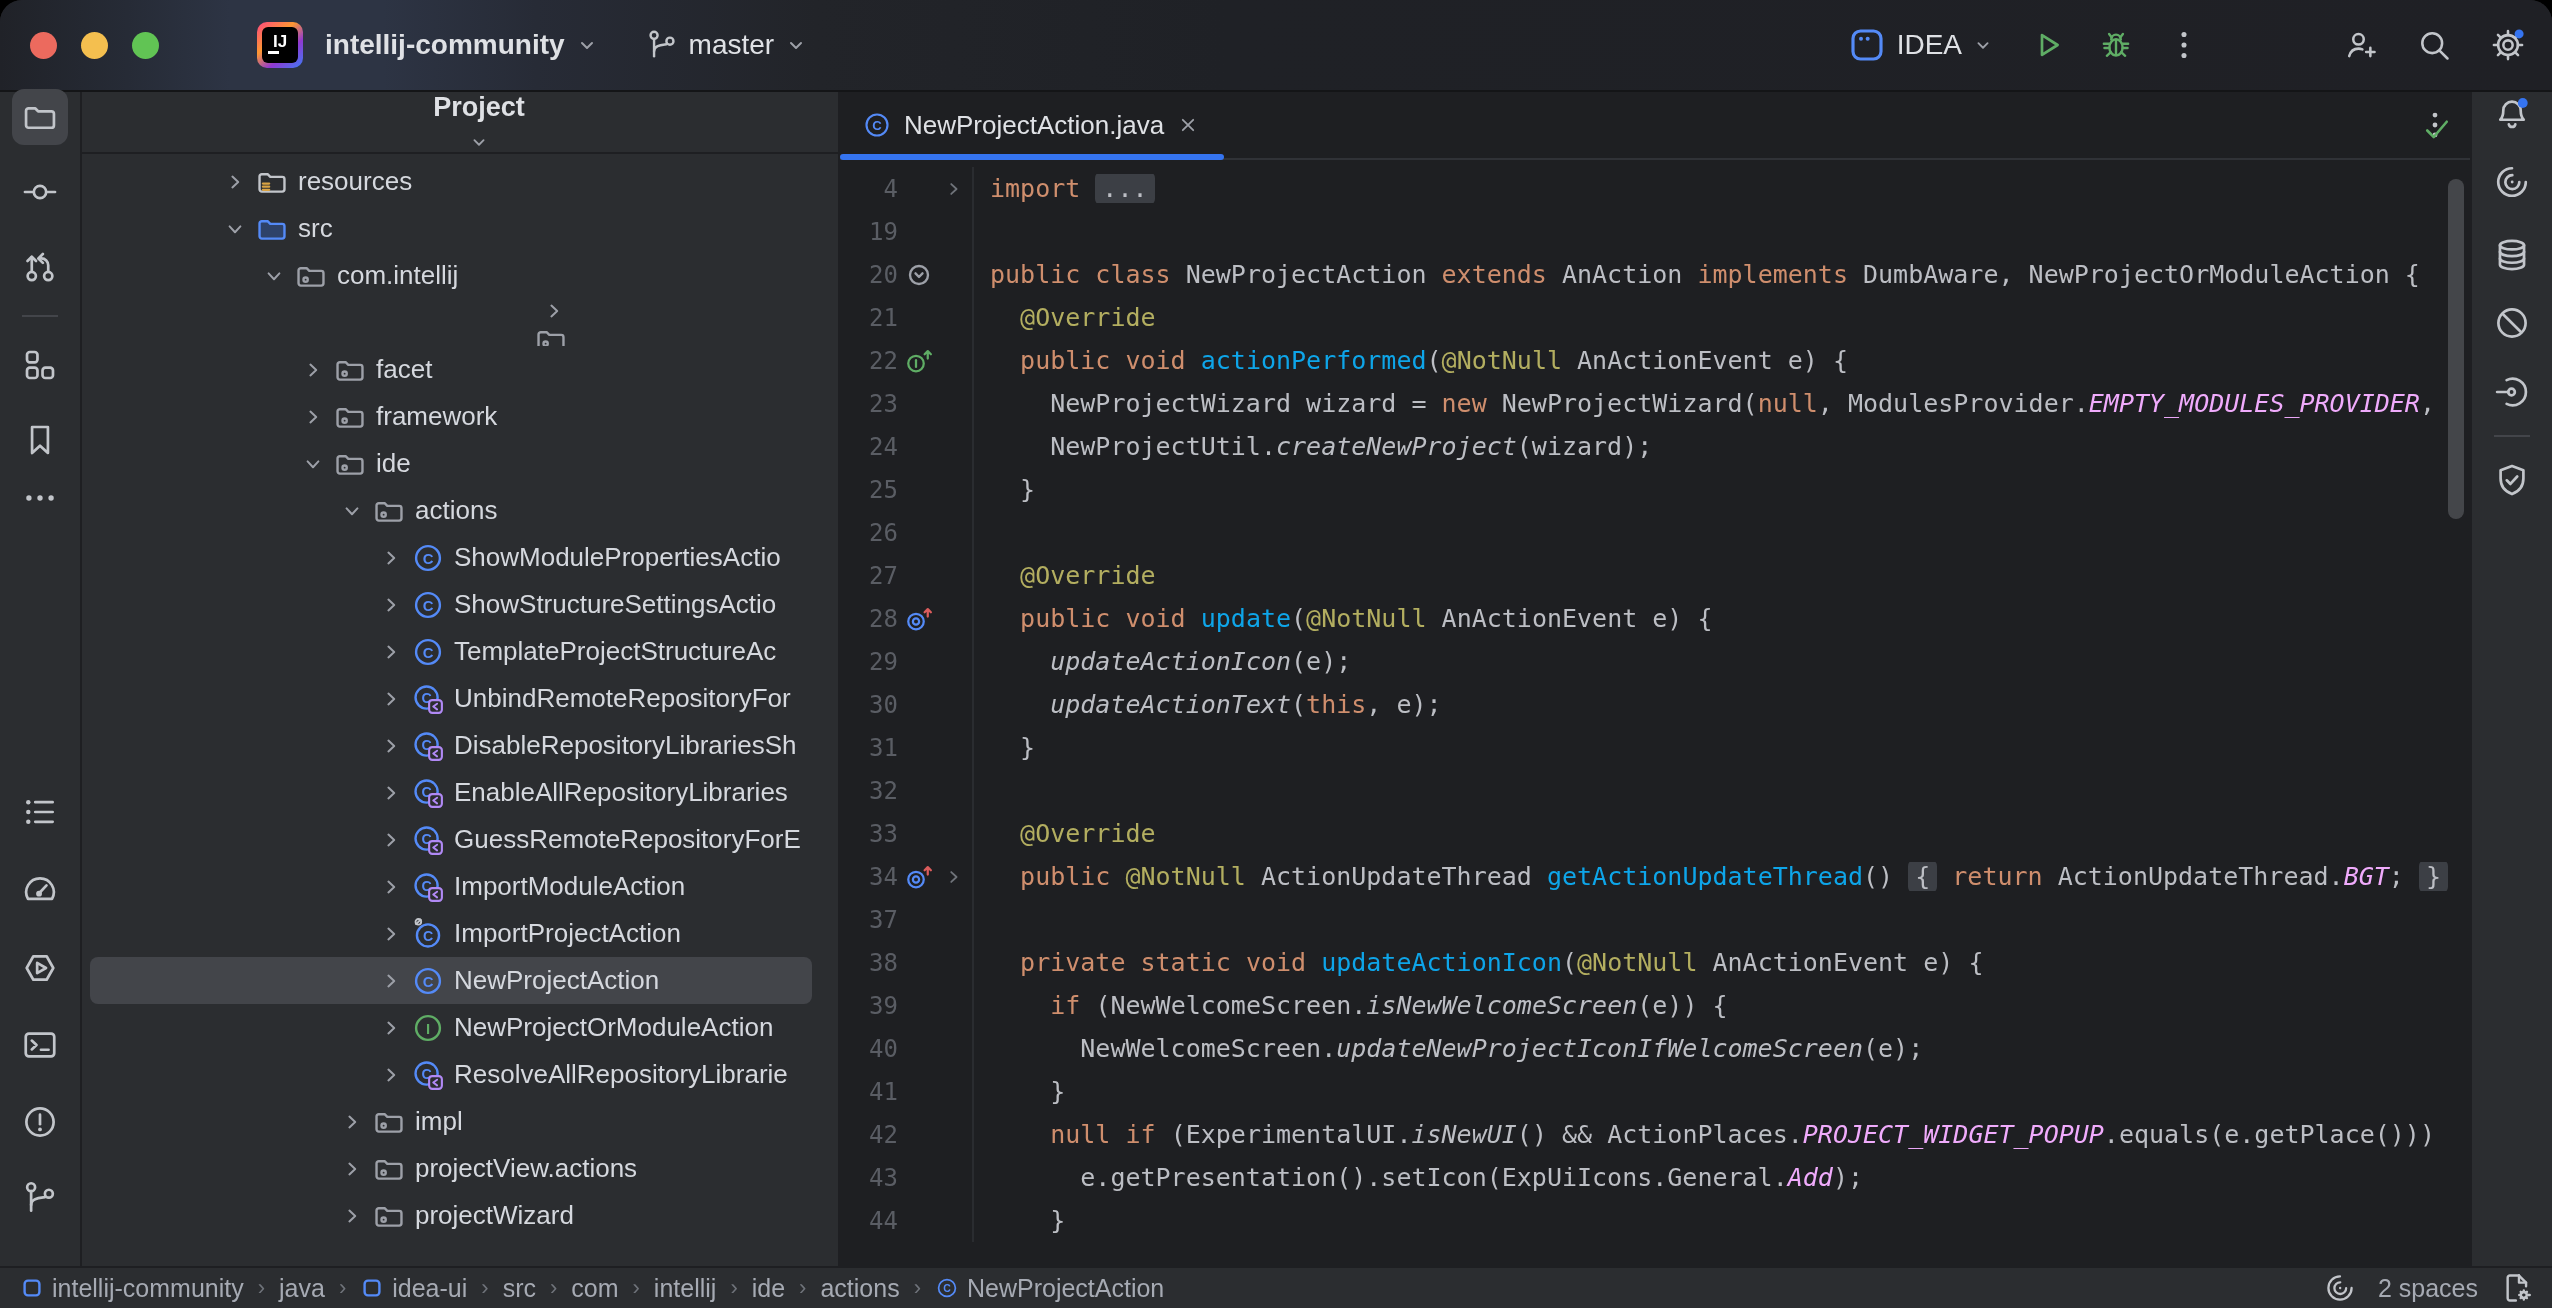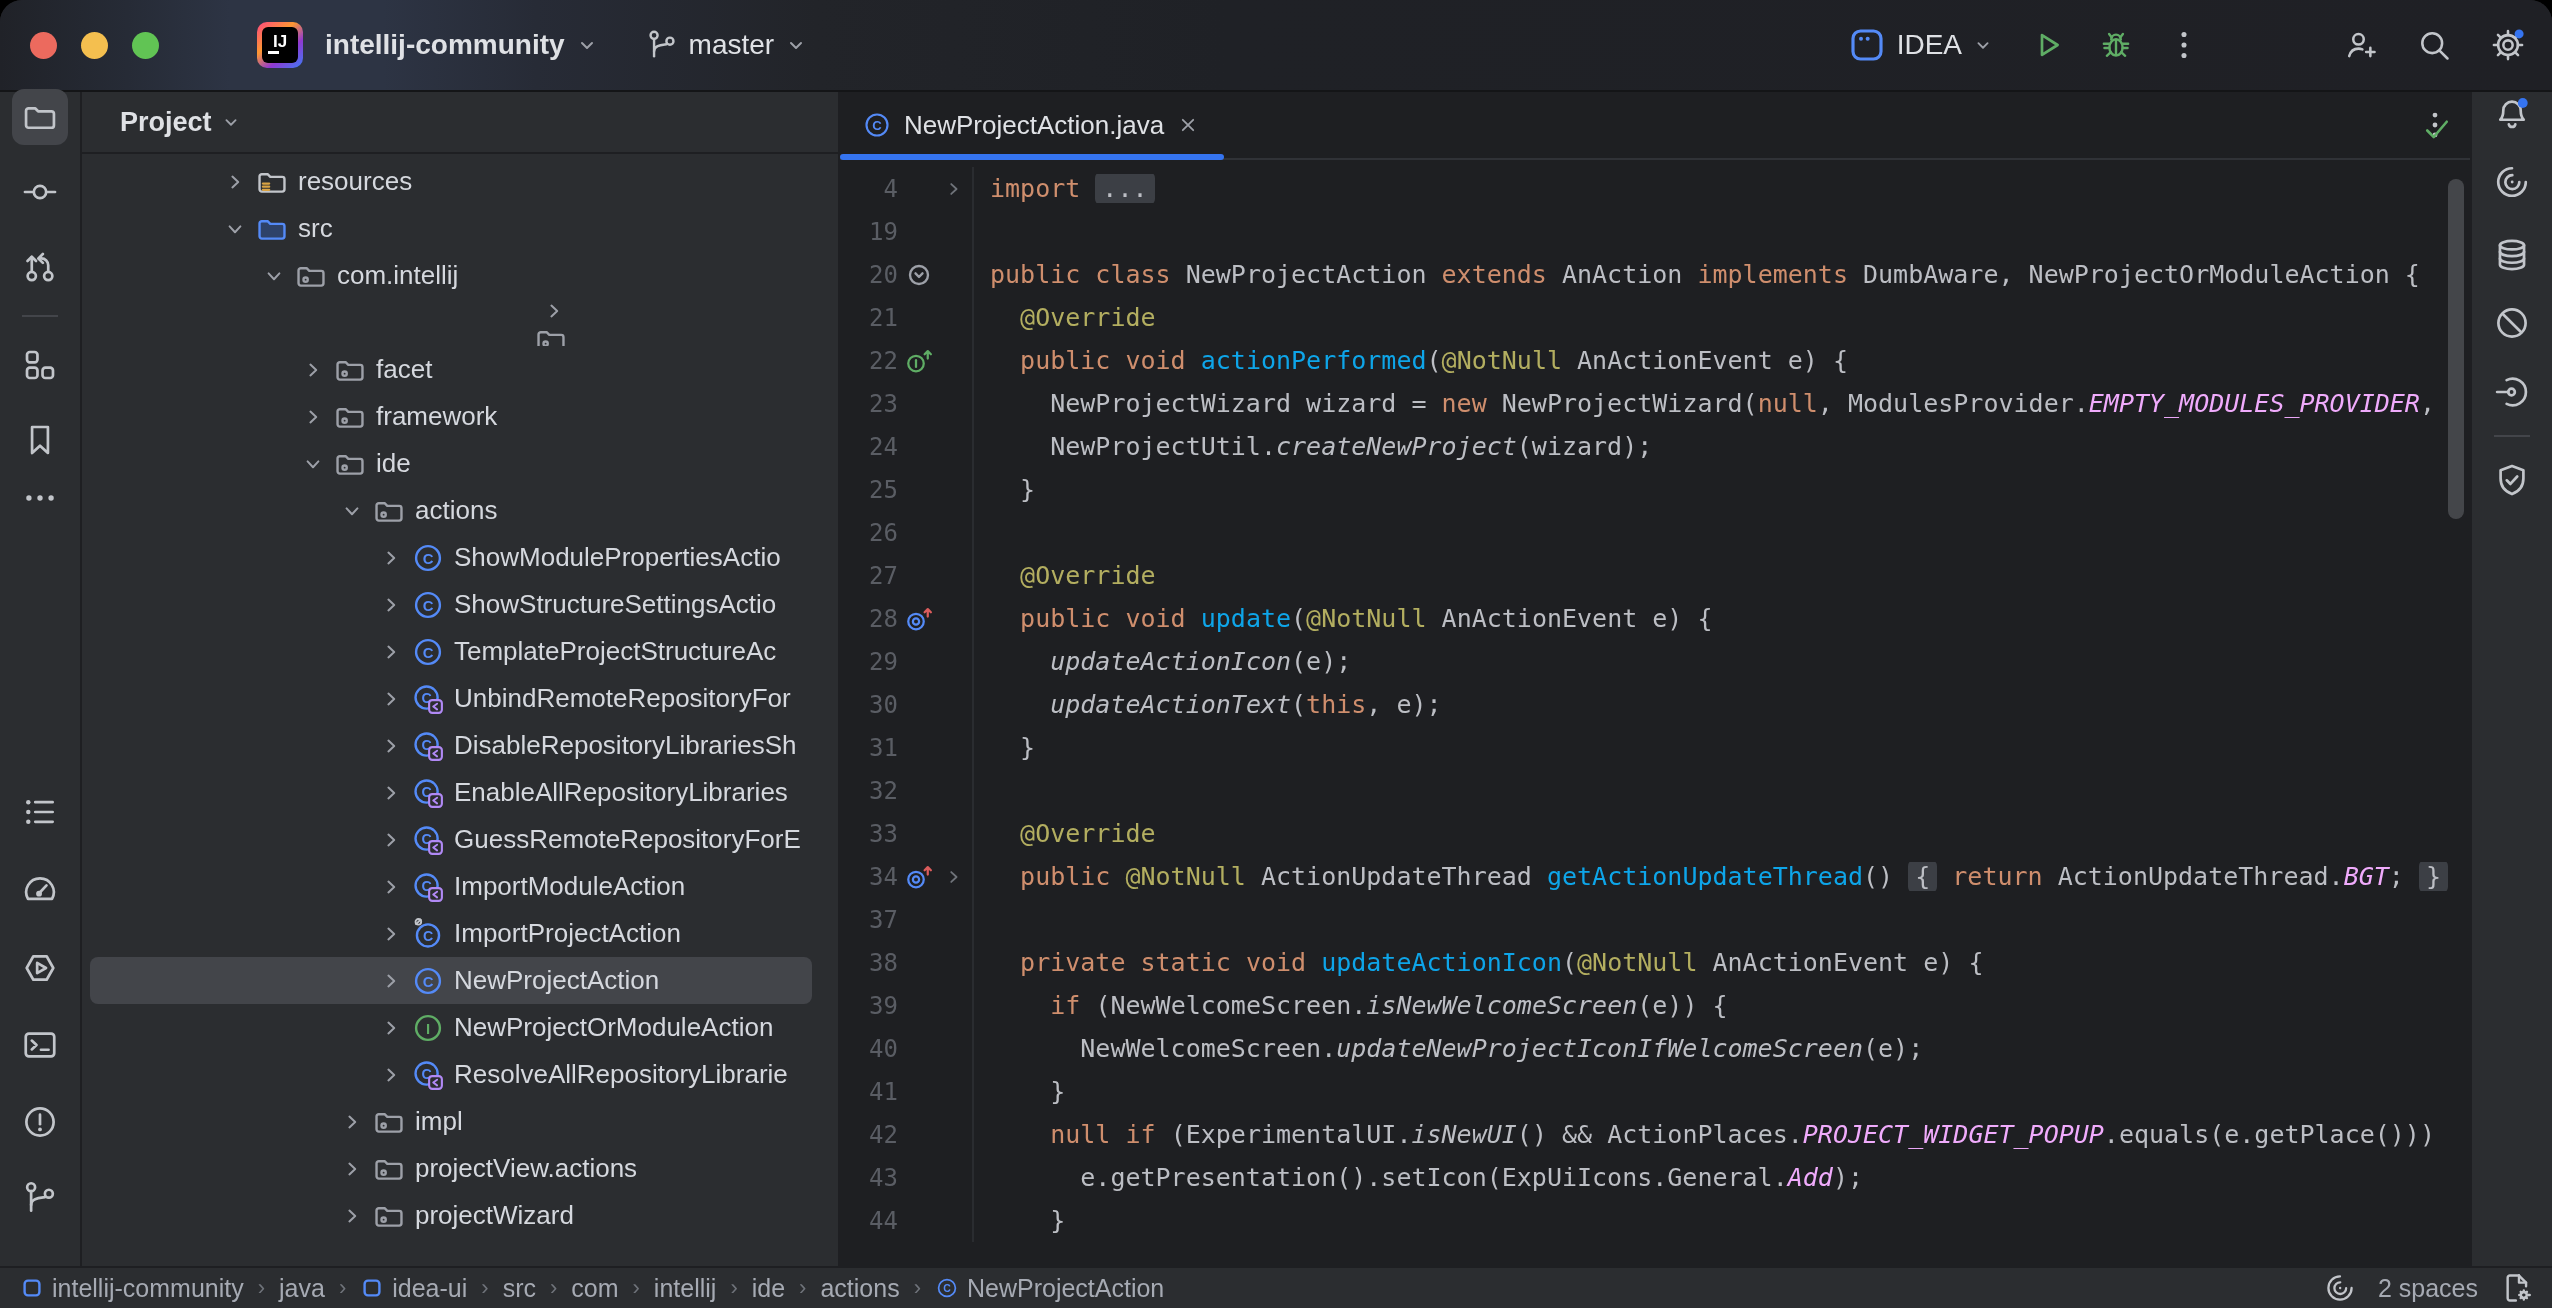--- a/index.html
+++ b/index.html
@@ -31,21 +31,21 @@
   .stripe.left{left:0;border-right:2px solid #1E1F22;}
   .stripe.right{right:0;border-left:2px solid #1E1F22;}
   .s-item{position:absolute;left:12px;width:56px;height:56px;border-radius:12px;
     display:flex;align-items:center;justify-content:center;}
   .s-item.active{background:#43454A;}
   .s-div{position:absolute;left:22px;width:36px;height:2px;background:#43454A;}
 
   
   .panel{position:absolute;left:82px;top:92px;width:756px;height:1176px;background:#2B2D30;border-right:2px solid #1E1F22;}
   .panel-head{height:60px;display:flex;align-items:center;padding-left:38px;color:#DFE1E5;
-    font-size:27px;font-weight:600;border-bottom:2px solid #1E1F22;gap:8px;}
+    font-size:27px;font-weight:600;border-bottom:2px solid #1E1F22;gap:8px;flex-direction:column;}
   .tree{position:absolute;top:66px;left:0;right:0;bottom:0;overflow:hidden;}
   .trow{height:47px;display:flex;align-items:center;white-space:nowrap;color:#D5D8DE;font-size:26px;
     border-radius:8px;margin:0 26px 0 8px;overflow:hidden;}
   .trow.sel{background:#43454A;}
   .trow .tchev{width:34px;display:flex;justify-content:center;flex:none;}
   .trow .ticon{width:40px;display:flex;justify-content:center;flex:none;margin-right:6px;}
 
   
   .editor{position:absolute;left:840px;top:92px;width:1632px;height:1176px;background:#1E1F22;}
   .tabbar{position:relative;height:66px;border-bottom:2px solid #303237;display:flex;align-items:stretch;}

